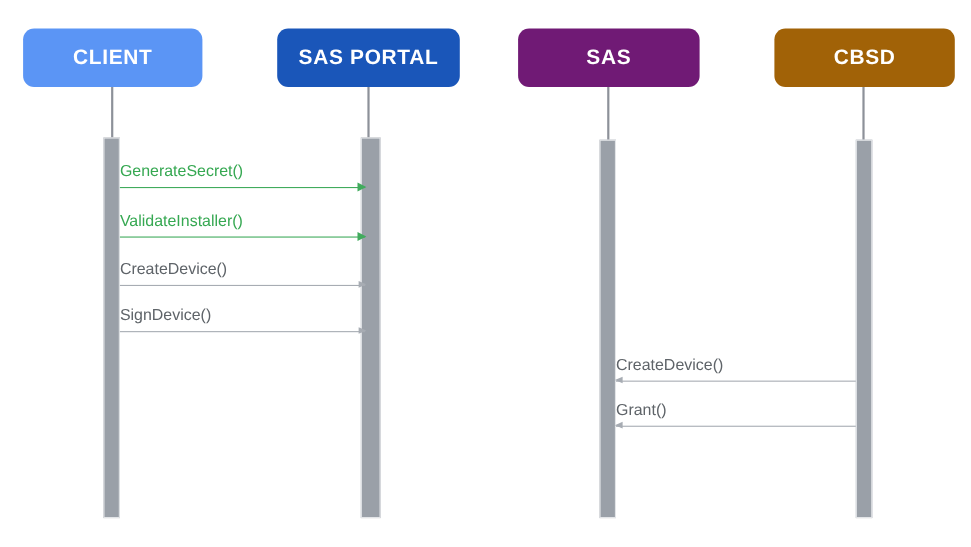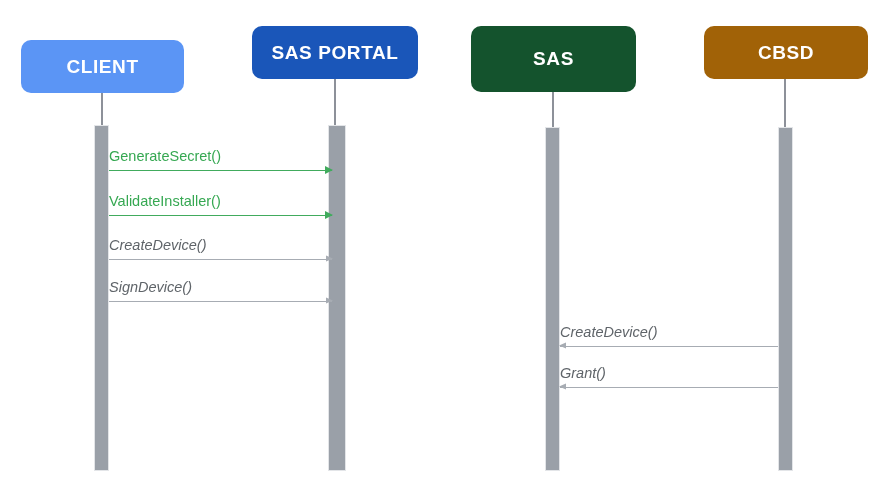--- a/index.html
+++ b/index.html
@@ -91,40 +91,40 @@
     border-right: 7px solid #a7acb3;
   }
   .message-label {
     position: absolute;
     width: 100%;
     bottom: 6px;
     font-size: 14.5px;
     white-space: nowrap;
     user-select: none;
   }
-  .message-label.gray  { color: #5f6469; font-style: italic; }
+  .message-label.gray  { color: #5f6469; }
   .message-label.green { color: #36a852; }
 </style>
 </head>
 <body>
 
 <div id="diagram-canvas">
     <div class="lifeline-stem" style="left: 101px; top: 79px; height: 46px; background: rgb(141, 145, 153);"></div>
     <div class="activation-bar" style="left: 94px; top: 125px; width: 15px; height: 346px; background: rgb(154, 160, 168);"></div>
-    <div class="participant-box" style="left: 21px; top: 40px; width: 163px; height: 53px; background: rgb(91, 149, 245); color: rgb(255, 255, 255);">
+    <div class="participant-box" style="left: 21px; top: 26px; width: 163px; height: 53px; background: rgb(91, 149, 245); color: rgb(255, 255, 255);">
       <span>CLIENT</span>
     </div>
     <div class="lifeline-stem" style="left: 334px; top: 79px; height: 46px; background: rgb(141, 145, 153);"></div>
     <div class="activation-bar" style="left: 328px; top: 125px; width: 18px; height: 346px; background: rgb(154, 160, 168);"></div>
     <div class="participant-box" style="left: 252px; top: 26px; width: 166px; height: 53px; background: rgb(26, 86, 185); color: rgb(255, 255, 255);">
       <span>SAS PORTAL</span>
     </div>
     <div class="lifeline-stem" style="left: 552px; top: 79px; height: 48px; background: rgb(141, 145, 153);"></div>
     <div class="activation-bar" style="left: 545px; top: 127px; width: 15px; height: 344px; background: rgb(154, 160, 168);"></div>
-    <div class="participant-box" style="left: 471px; top: 26px; width: 165px; height: 66px; background: #14532d; color: rgb(255, 255, 255);">
+    <div class="participant-box" style="left: 471px; top: 26px; width: 165px; height: 53px; background: #701a75; color: rgb(255, 255, 255);">
       <span>SAS</span>
     </div>
     <div class="lifeline-stem" style="left: 784px; top: 79px; height: 48px; background: rgb(141, 145, 153);"></div>
     <div class="activation-bar" style="left: 778px; top: 127px; width: 15px; height: 344px; background: rgb(154, 160, 168);"></div>
     <div class="participant-box" style="left: 704px; top: 26px; width: 164px; height: 53px; background: #a16207; color: rgb(255, 255, 255);">
       <span>CBSD</span>
     </div>
     <div class="message" style="left: 109px; top: 170px; width: 223px;">
       <div class="message-line green"></div>
       <div class="arrow-head right green"></div>

